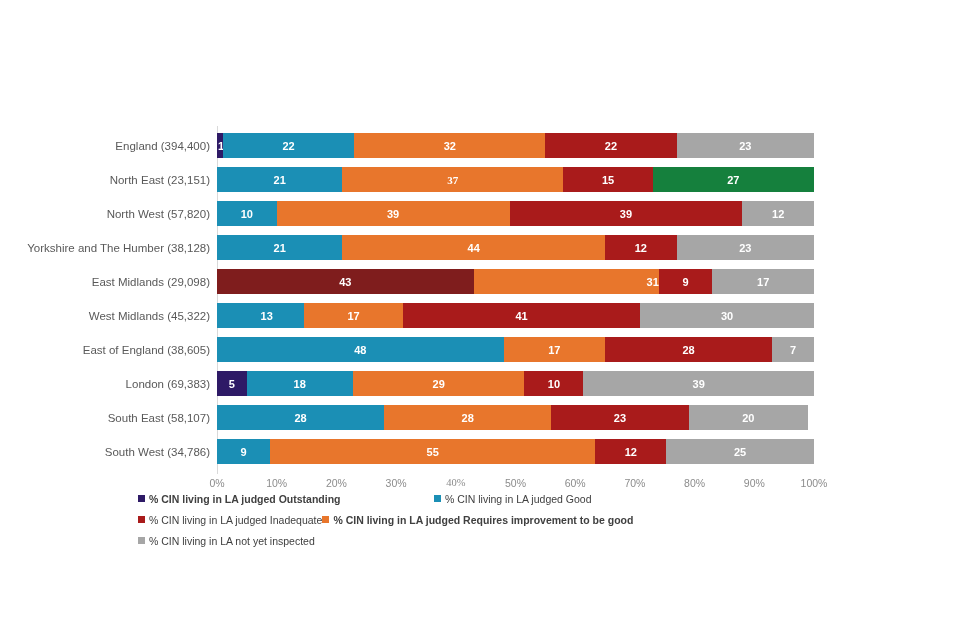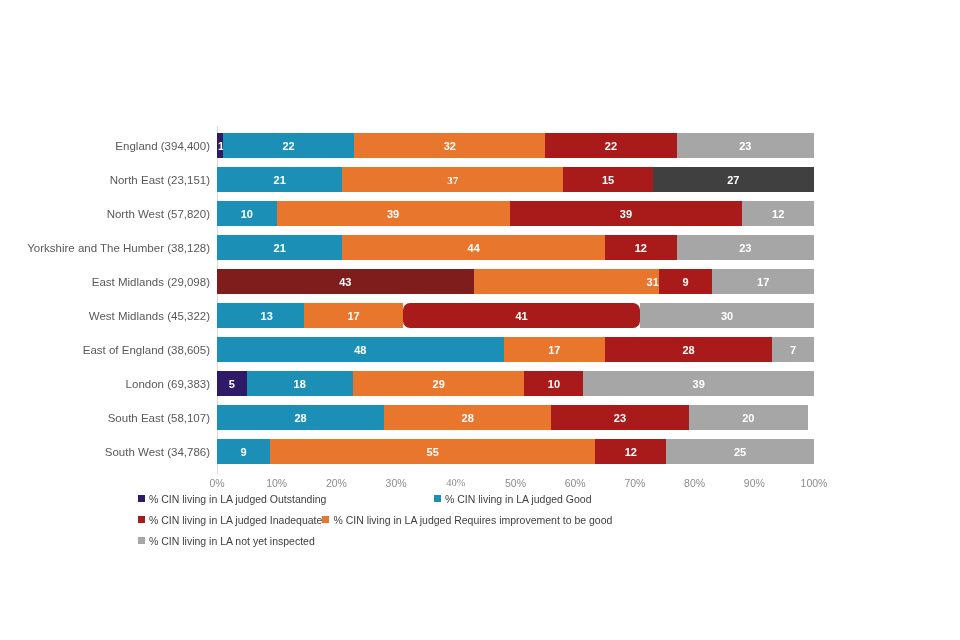--- a/index.html
+++ b/index.html
@@ -28,21 +28,21 @@
   
   .axis-line{position:absolute;left:217px;top:113px;width:1px;height:348px;background:#d9d9d9;}
   .xaxis{position:absolute;left:217px;top:462px;width:597px;height:20px;}
   .xtick{position:absolute;top:2px;transform:translateX(-50%);
       font-size:10.5px;color:#8c8c8c;white-space:nowrap;}
 
   
   .legend{position:absolute;left:138px;top:488px;width:560px;}
   .legend-row{display:flex;height:21px;align-items:center;}
   .legend-item{display:flex;align-items:center;height:21px;}
-  .legend-item.col1{width:296px;}
+  .legend-item.col1{width:296px;font-weight:bold;}
   .swatch{width:7px;height:7px;margin-right:4px;flex:none;}
   .legend-text{font-size:10.5px;color:#404040;white-space:nowrap;}
 </style>
 </head>
 <body>
 
 <div id="chart-root">
 
   <div class="plot-wrap">
 
@@ -74,21 +74,21 @@
           <div class="row-bar">
             <div class="seg" style="background: rgb(27, 143, 181); width: 21%;">
               <span>21</span>
             </div>
             <div class="seg" style="background: rgb(232, 118, 44); width: 37%; font-family: Liberation Serif, serif;">
               <span>37</span>
             </div>
             <div class="seg" style="background: rgb(169, 27, 27); width: 15%;">
               <span>15</span>
             </div>
-            <div class="seg" style="background: #404040; width: 27%;">
+            <div class="seg" style="background: #15803d; width: 27%;">
               <span>27</span>
             </div>
           </div>
         </div>
         <div class="row">
           <div class="row-label">North West (57,820)</div>
           <div class="row-bar">
             <div class="seg" style="background: rgb(27, 143, 181); width: 10%;">
               <span>10</span>
             </div>
@@ -139,21 +139,21 @@
         </div>
         <div class="row">
           <div class="row-label">West Midlands (45,322)</div>
           <div class="row-bar">
             <div class="seg" style="background: rgb(27, 143, 181); width: 13%; padding-left: 12px;">
               <span>13</span>
             </div>
             <div class="seg" style="background: rgb(232, 118, 44); width: 17%;">
               <span>17</span>
             </div>
-            <div class="seg" style="background: rgb(169, 27, 27); width: 41%; border-radius: 7px;">
+            <div class="seg" style="background: rgb(169, 27, 27); width: 41%;">
               <span>41</span>
             </div>
             <div class="seg" style="background: rgb(166, 166, 166); width: 30%;">
               <span>30</span>
             </div>
           </div>
         </div>
         <div class="row">
           <div class="row-label">East of England (38,605)</div>
           <div class="row-bar">

